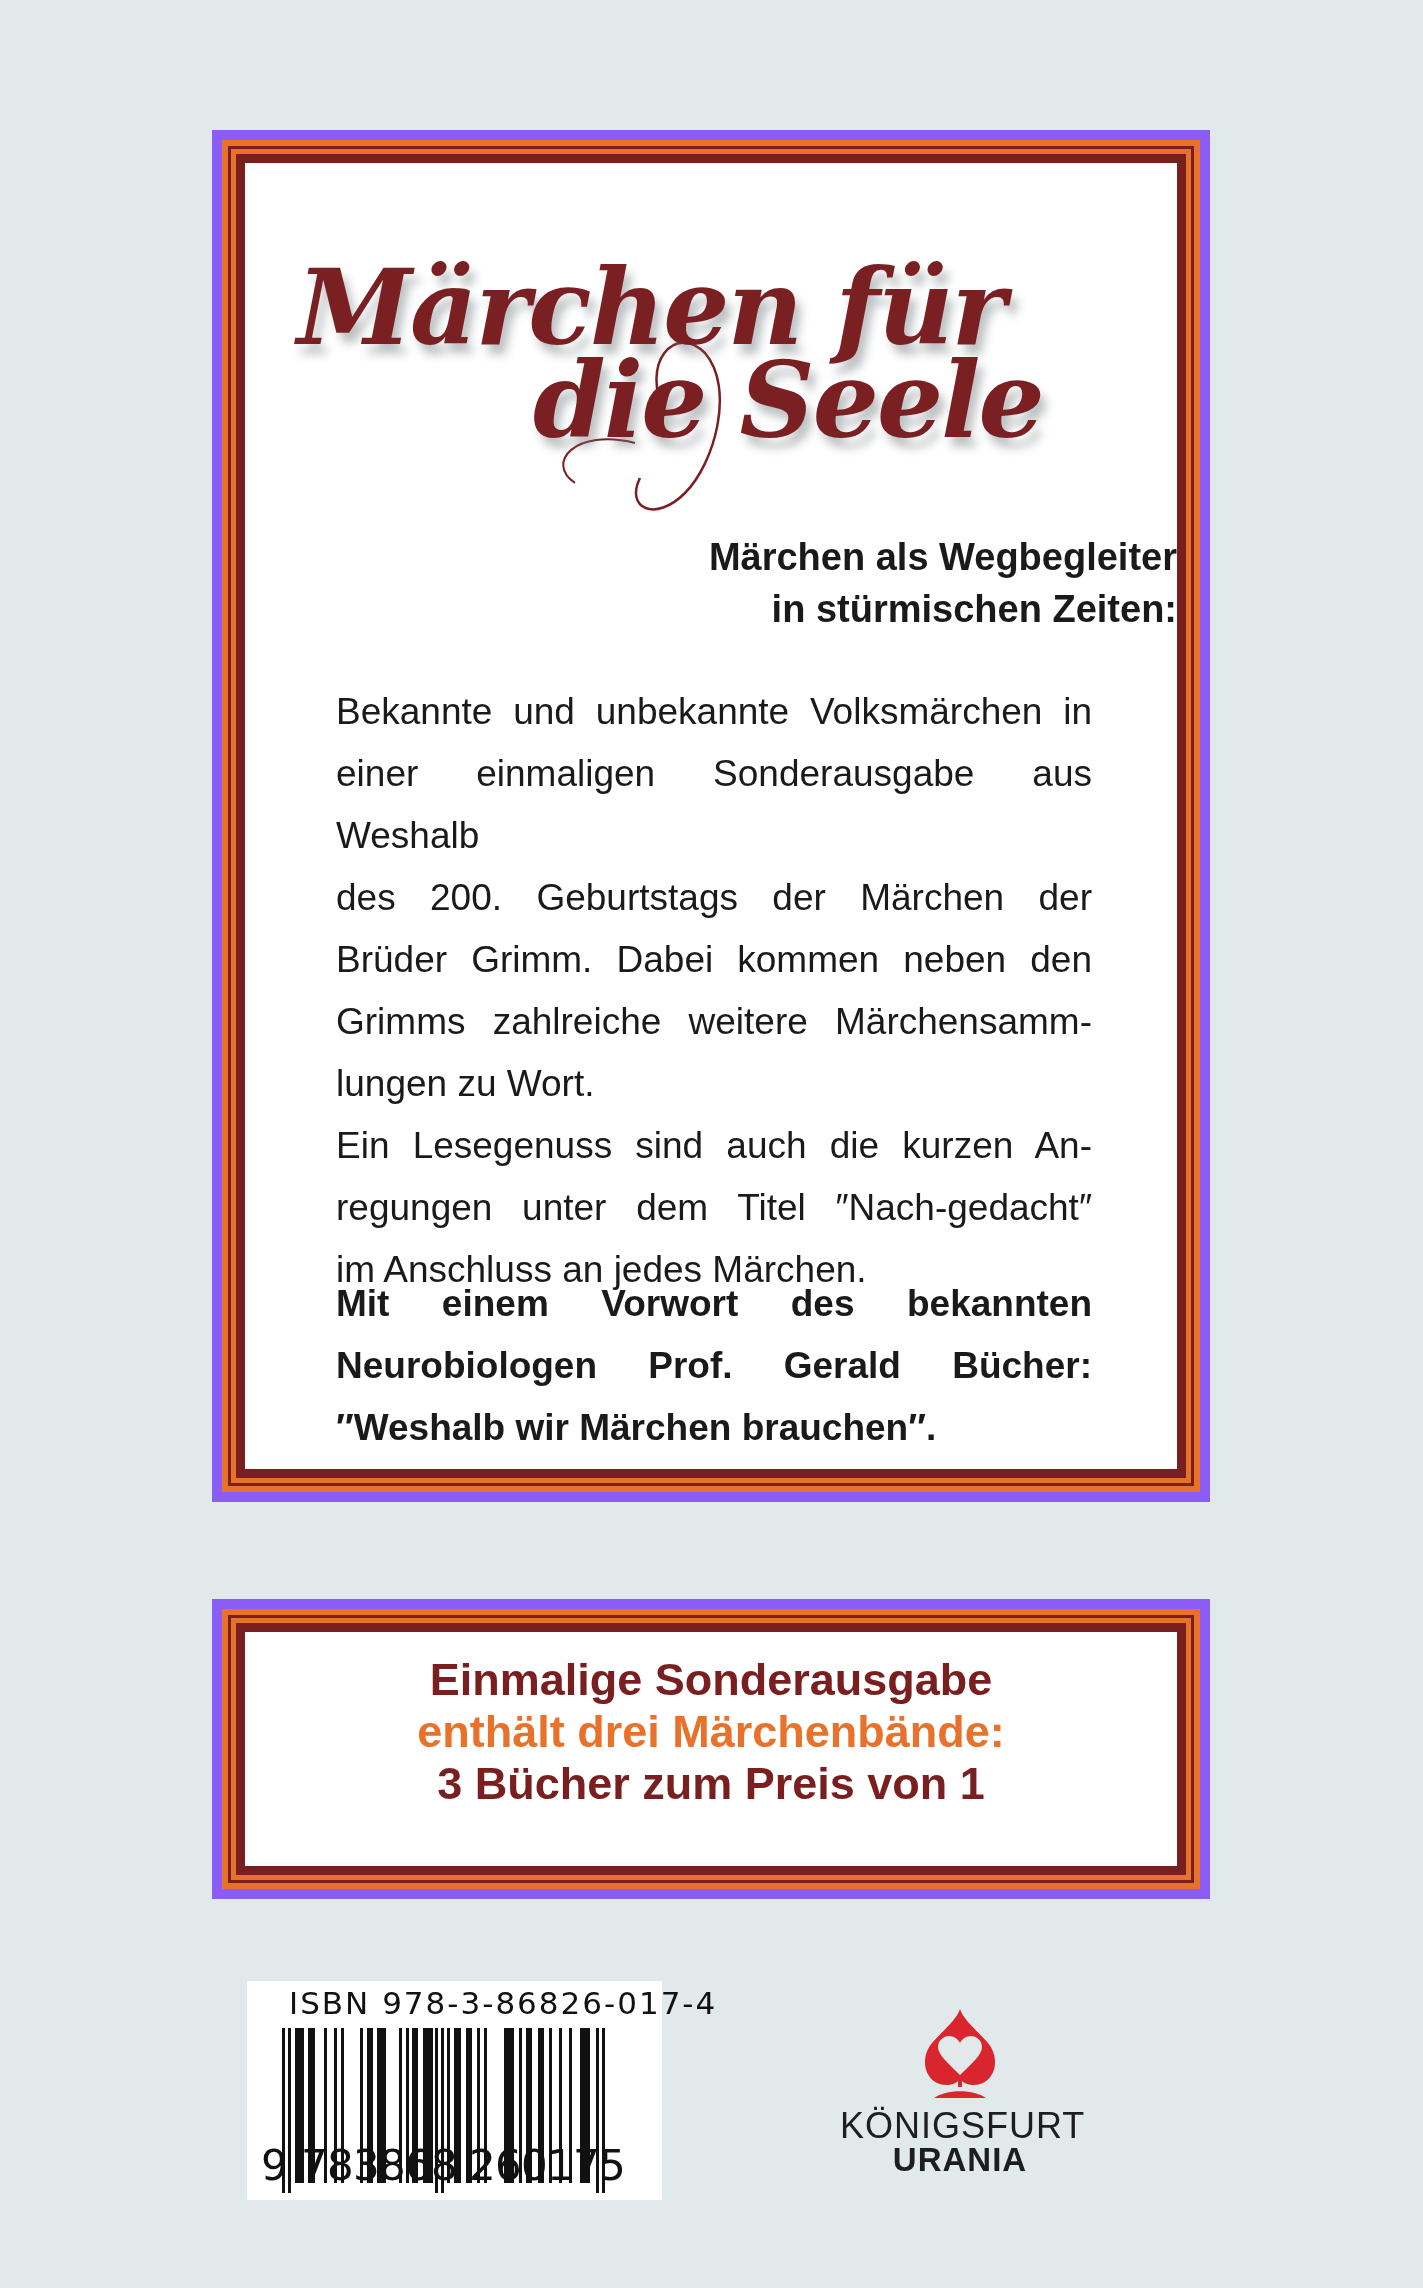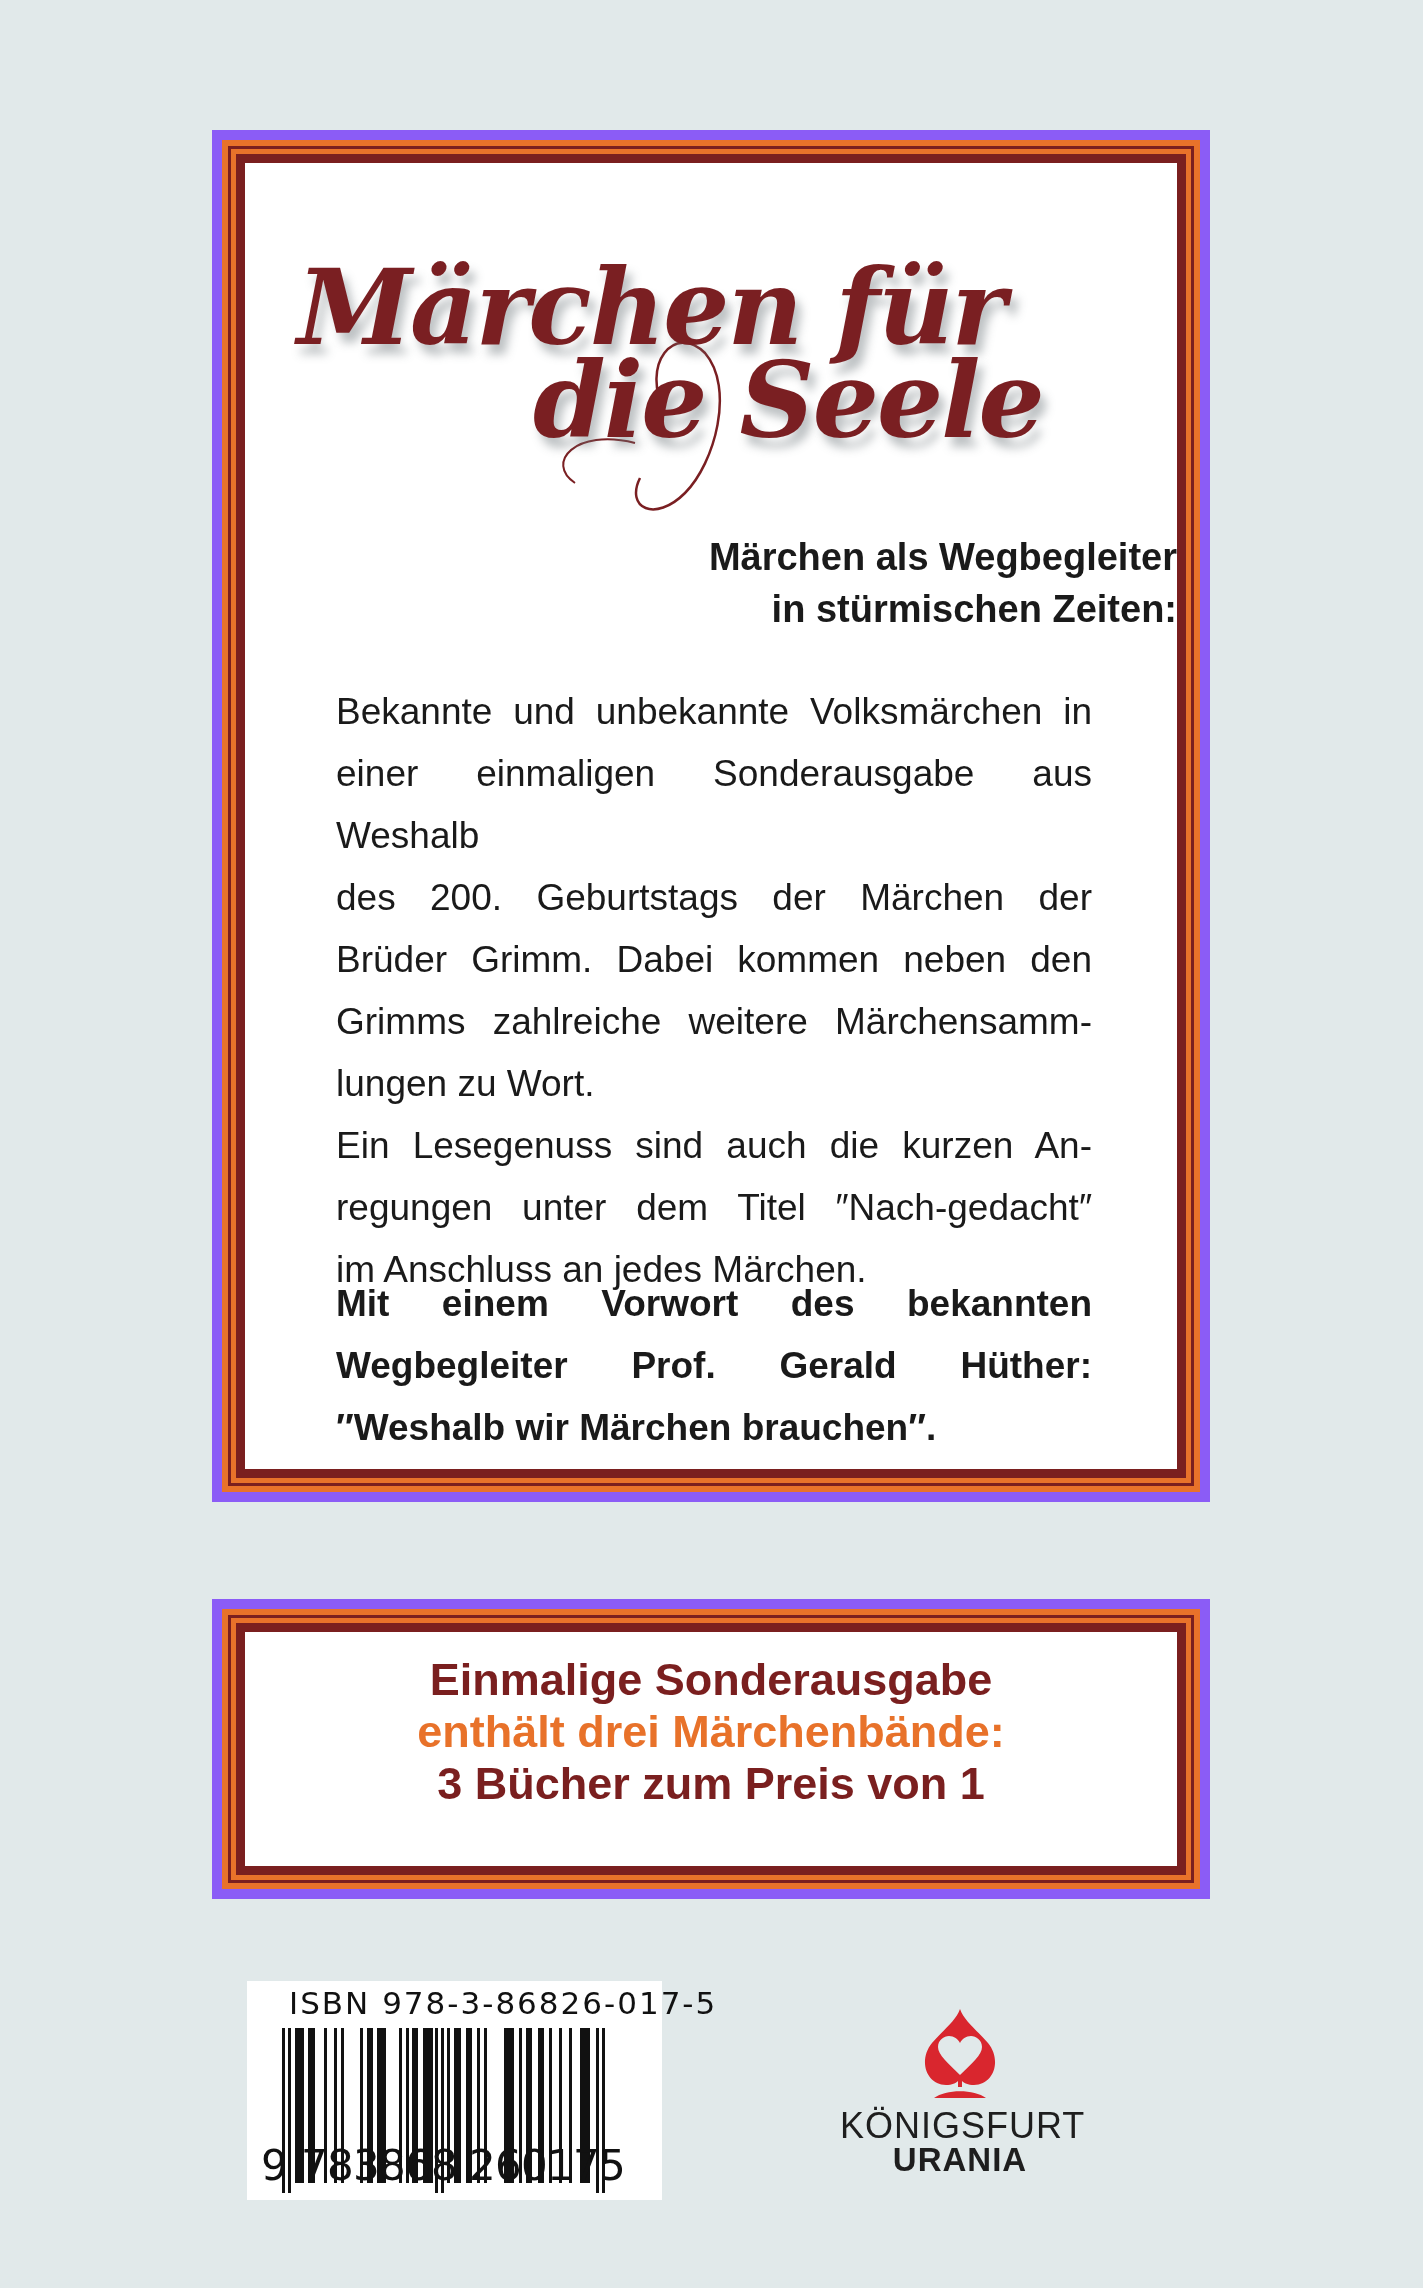--- a/index.html
+++ b/index.html
@@ -137,42 +137,42 @@
       <span class="ln just">Brüder Grimm. Dabei kommen neben den</span>
       <span class="ln just">Grimms zahlreiche weitere Märchensamm-</span>
       <span class="ln">lungen zu Wort.</span>
       <span class="ln just">Ein Lesegenuss sind auch die kurzen An-</span>
       <span class="ln just">regungen unter dem Titel ″Nach-gedacht″</span>
       <span class="ln">im Anschluss an jedes Märchen.</span>
     </div>
 
     <div id="foreword" class="body-text">
       <span class="ln just">Mit einem Vorwort des bekannten</span>
-      <span class="ln just">Wegbegleiter Prof. Gerald Hüther:</span>
+      <span class="ln just">Neurobiologen Prof. Gerald Bücher:</span>
       <span class="ln">″Weshalb wir Märchen brauchen″.</span>
     </div>
   </div>
 </div>
 
 <div id="frame-promo" class="frame">
   <div class="s1"></div>
   <div class="s2"></div>
   <div class="s3"></div>
   <div class="s4"></div>
   <div class="inner">
     <div class="promo">
       <span class="l1">Einmalige Sonderausgabe</span>
       <span class="l2">enthält drei Märchenbände:</span>
       <span class="l3">3 Bücher zum Preis von 1</span>
     </div>
   </div>
 </div>
 
 <div id="barcode">
-  <div id="isbn-text">ISBN 978-3-86826-017-5</div>
+  <div id="isbn-text">ISBN 978-3-86826-017-4</div>
   <svg width="415" height="219">
     <g fill="#111">
       <rect x="35" y="47" width="3" height="165"></rect>
       <rect x="41" y="47" width="3" height="165"></rect>
       <rect x="48" y="47" width="9" height="155"></rect>
       <rect x="61" y="47" width="7" height="155"></rect>
       <rect x="77" y="47" width="3" height="155"></rect>
       <rect x="87" y="47" width="3" height="155"></rect>
       <rect x="94" y="47" width="3" height="155"></rect>
       <rect x="113" y="47" width="3" height="155"></rect>

